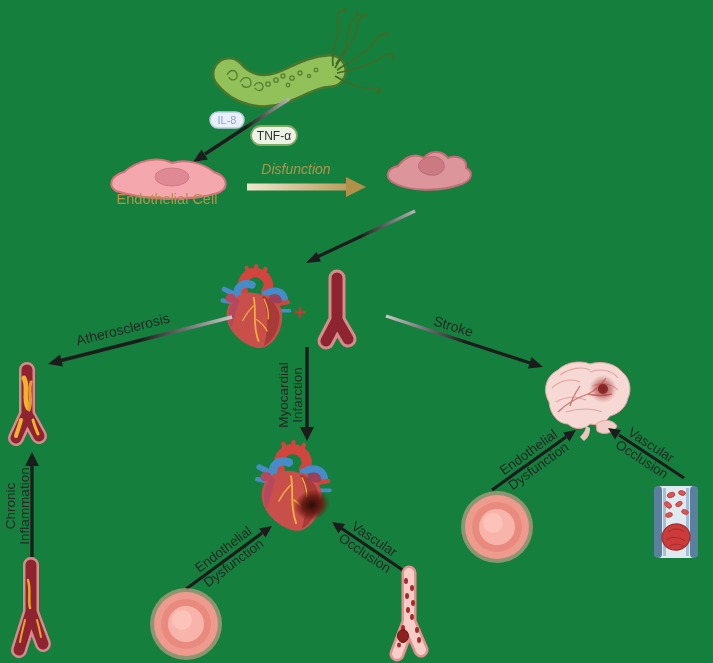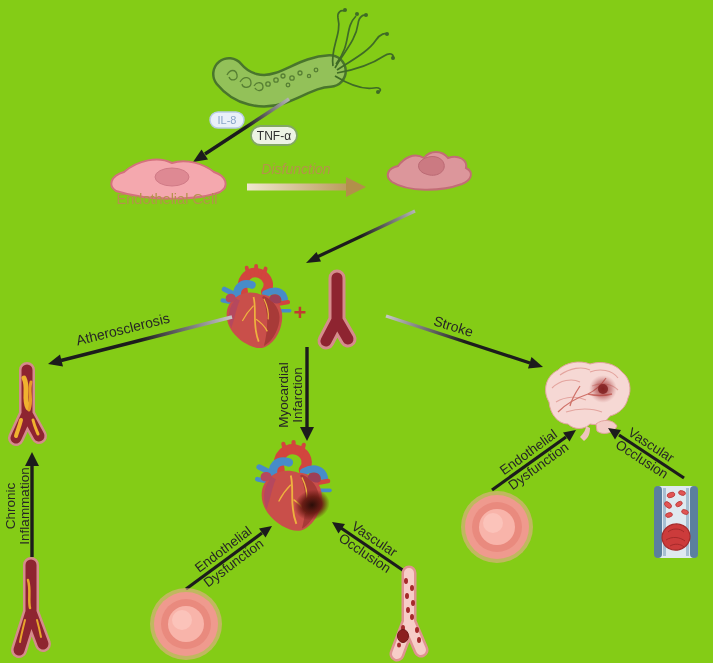--- a/index.html
+++ b/index.html
@@ -1,16 +1,16 @@
 <!DOCTYPE html>
 <html><head>
 <meta charset="utf-8">
 <style>
   html,body{margin:0;padding:0;background:#ffffff;}
-  .canvas{position:relative;width:713px;height:663px;background:#84cc16;overflow:hidden;}
+  .canvas{position:relative;width:713px;height:663px;background:#15803d;overflow:hidden;}
   svg text{font-family:"Liberation Sans", sans-serif;}
   .lbl-black{fill:#262626;font-size:14px;}
   .lbl-two{fill:#262626;font-size:13.5px;}
   .lbl-tan{fill:#b5924c;font-size:14.5px;}
   .lbl-tan-italic{fill:#b5924c;font-size:14px;font-style:italic;}
   .pill-text-blue{fill:#8aa6c9;font-size:11px;}
   .pill-text-dark{fill:#2f2f2f;font-size:12px;}
   .plus-sign{fill:#c23a32;font-size:22px;font-weight:bold;}
 </style>
 </head>

